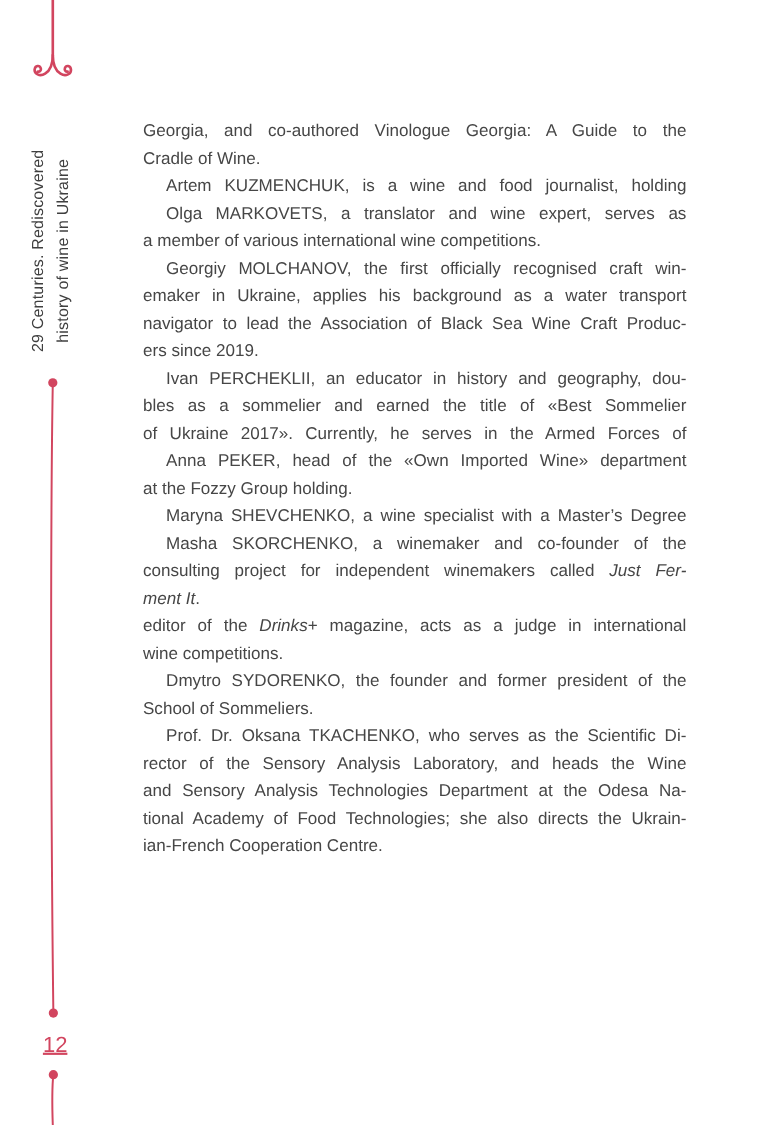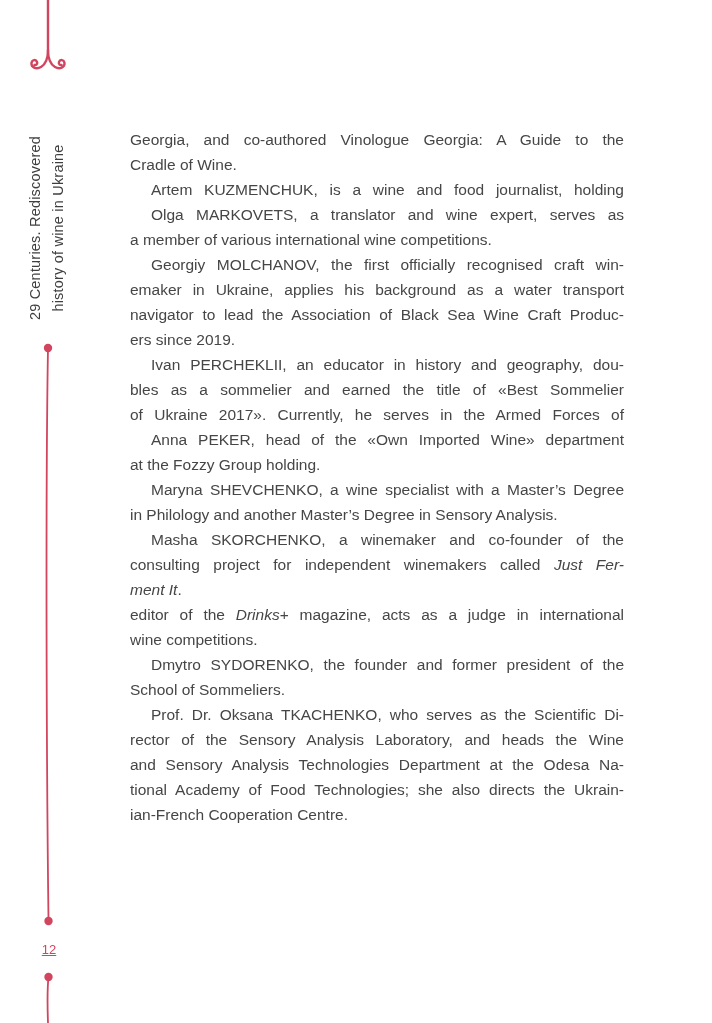--- a/index.html
+++ b/index.html
@@ -27,29 +27,29 @@
   .side-line{
     font-size:14.5px;line-height:23px;text-align:center;
     letter-spacing:0.2px;white-space:nowrap;
   }
   
   .rule-mid{position:absolute;left:41px;top:343px;width:14px;height:588px;color:var(--accent);}
   .rule-bottom{position:absolute;left:42px;top:971px;width:14px;height:52px;color:var(--accent);}
   
   .page-number{
     position:absolute;left:39px;top:941px;width:20px;
-    text-align:center;font-size:13px;line-height:18px;
+    text-align:center;font-size:20px;line-height:18px;
     color:var(--accent);
     text-decoration:underline;
   }
   
   .body-text{
     position:absolute;left:130px;top:107px;width:494px;
     color:var(--body-text);
-    font-size:15.5px;line-height:25px;margin-top:20px;
+    font-size:15.5px;line-height:25px;
   }
   .line{text-align:justify;text-align-last:justify;}
   .line.last{text-align-last:left;}
   .line.indent{text-indent:21px;}
   .line i{font-style:italic;}
 </style>
 </head>
 <body>
 
 <div class="page">
@@ -94,21 +94,20 @@
       <div class="line indent"><span>Georgiy MOLCHANOV, the first officially recognised craft win-</span></div>
       <div class="line"><span>emaker in Ukraine, applies his background as a water transport</span></div>
       <div class="line"><span>navigator to lead the Association of Black Sea Wine Craft Produc-</span></div>
       <div class="line last"><span>ers since 2019.</span></div>
       <div class="line indent"><span>Ivan PERCHEKLII, an educator in history and geography, dou-</span></div>
       <div class="line"><span>bles as a sommelier and earned the title of «Best Sommelier</span></div>
       <div class="line"><span>of Ukraine 2017». Currently, he serves in the Armed Forces of</span></div>
       <div class="line indent"><span>Anna PEKER, head of the «Own Imported Wine» department</span></div>
       <div class="line last"><span>at the Fozzy Group holding.</span></div>
       <div class="line indent"><span>Maryna SHEVCHENKO, a wine specialist with a Master’s Degree</span></div>
-      <div class="line last"><span>in Philology and another Master’s Degree in Sensory Analysis.</span></div>
       <div class="line indent"><span>Masha SKORCHENKO, a winemaker and co-founder of the</span></div>
       <div class="line"><span>consulting project for independent winemakers called </span><i>Just Fer-</i></div>
       <div class="line last"><i>ment It</i><span>.</span></div>
       <div class="line"><span>editor of the </span><i>Drinks</i><span>+ magazine, acts as a judge in international</span></div>
       <div class="line last"><span>wine competitions.</span></div>
       <div class="line indent"><span>Dmytro SYDORENKO, the founder and former president of the</span></div>
       <div class="line last"><span>School of Sommeliers.</span></div>
       <div class="line indent"><span>Prof. Dr. Oksana TKACHENKO, who serves as the Scientific Di-</span></div>
       <div class="line"><span>rector of the Sensory Analysis Laboratory, and heads the Wine</span></div>
       <div class="line"><span>and Sensory Analysis Technologies Department at the Odesa Na-</span></div>

